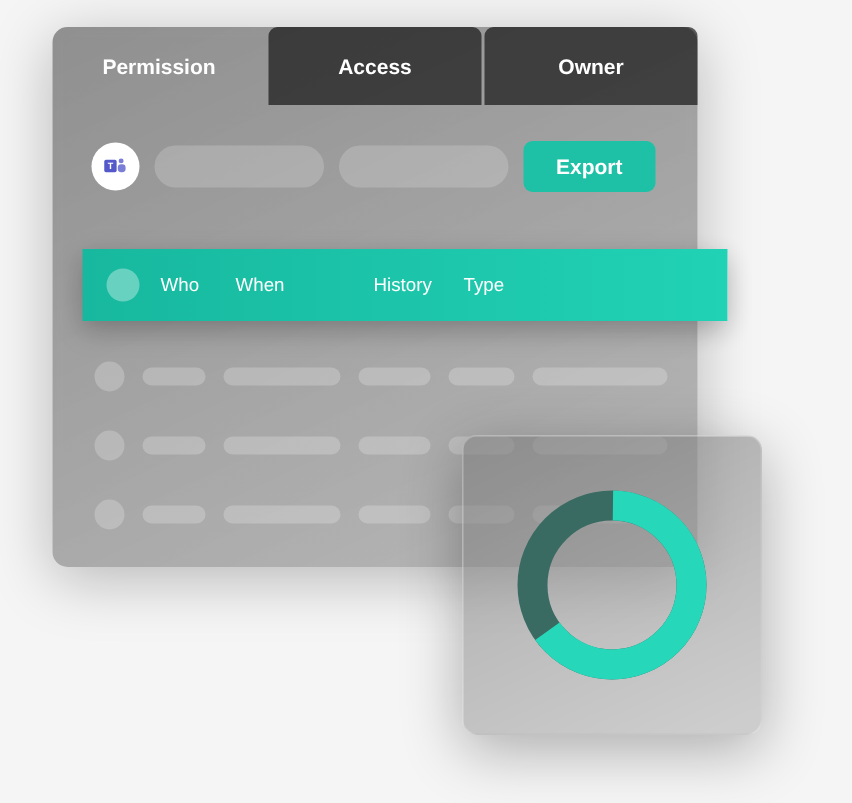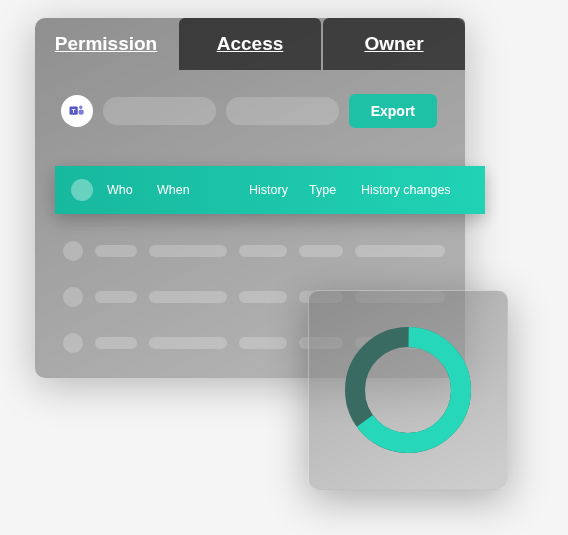--- a/index.html
+++ b/index.html
@@ -24,27 +24,26 @@
   }
   .tabs {
     display: flex;
     height: 52px;
   }
   .tab {
     flex: 1;
     display: flex;
     align-items: center;
     justify-content: center;
-    font-size: 19px;
+    font-size: 14px;
     font-weight: 600;
     color: #fff;
     border-top-left-radius: 10px;
     border-top-right-radius: 10px;
     cursor: pointer;
-    text-decoration: underline;
   }
   .tab.inactive {
     background: rgba(10,10,10,0.65);
     margin-left: 2px;
     border-radius: 6px 6px 0 0;
   }
   .tab.inactive:first-of-type { margin-left: 0; }
   .tab.active {
     background: transparent;
   }
@@ -183,21 +182,20 @@
     <div class="pill-input"></div>
     <button class="export-btn">Export</button>
   </div>
 
   <div class="header-row">
     <div class="header-dot"></div>
     <div class="col-who">Who</div>
     <div class="col-type">When</div>
     <div class="col-action">History</div>
     <div class="col-when">Type</div>
-    <div class="col-hist">History changes</div>
   </div>
 
   <div class="rows">
     <div class="row">
       <div class="row-dot"></div>
       <div class="cell c1"></div>
       <div class="cell c2"></div>
       <div class="cell c3"></div>
       <div class="cell c4"></div>
       <div class="cell c5"></div>

